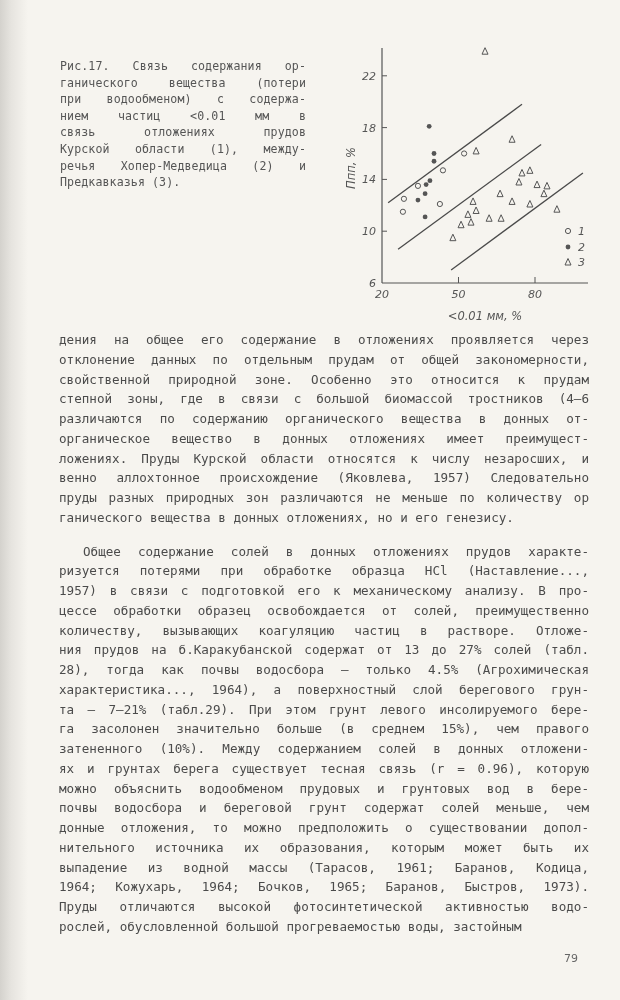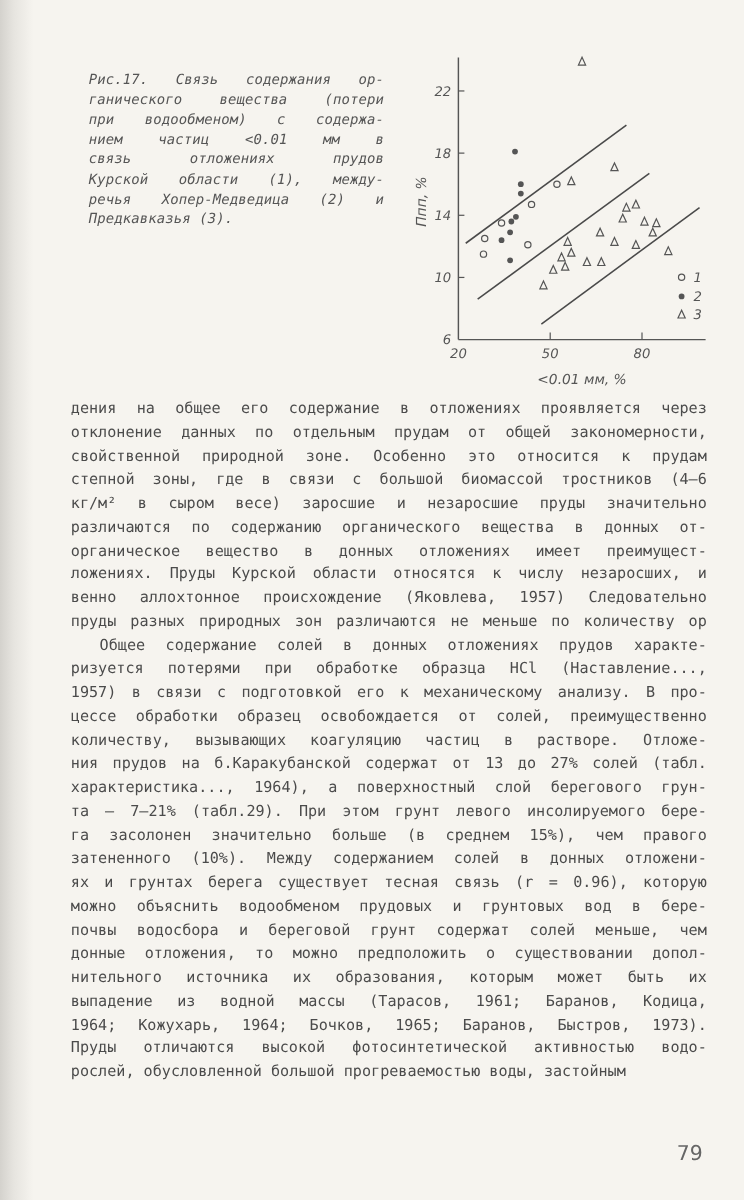--- a/index.html
+++ b/index.html
@@ -7,38 +7,37 @@
     width: 620px; height: 1000px; overflow: hidden; position: relative;
     background: #f6f4ef;
     font-family: "DejaVu Sans Mono", "Liberation Mono", monospace;
     color: #3a3a3a;
   }
   .spine {
     position: absolute; left: 0; top: 0; width: 28px; height: 1000px;
     background: linear-gradient(to right, #d4d2cd 0%, #e6e4df 40%, #f6f4ef 100%);
   }
   .caption {
-    position: absolute; left: 74px; top: 58px; width: 246px;
+    position: absolute; left: 60px; top: 58px; width: 246px;
     font-size: 11.6px; line-height: 16.6px; text-align: justify;
     color: #555;
     letter-spacing: 0.1px;
-    font-style: italic;
   }
   .chart { position: absolute; left: 330px; top: 40px; width: 270px; height: 300px; }
   .chart svg { width: 270px; height: 300px; display: block; }
   .chart text { font-family: "DejaVu Sans", sans-serif; font-style: italic; fill: #555; }
   .body-text {
     position: absolute; left: 59px; top: 330px; width: 530px;
     font-size: 12.6px; line-height: 19.75px; color: #4b4b4b;
   }
   .line { display: block; text-align: justify; text-align-last: justify; white-space: normal; }
   .line.last { text-align-last: left; }
   .page-number {
     position: absolute; left: 564px; top: 952px;
-    font-family: "DejaVu Sans", sans-serif; font-size: 17px; color: #666;
+    font-family: "DejaVu Sans", sans-serif; font-size: 11px; color: #666;
   }
 </style>
 </head>
 <body>
 
 <div class="spine"></div>
 
 <div class="caption">
   <span class="line">Рис.17. Связь содержания ор-</span>
   <span class="line">ганического вещества (потери</span>
@@ -124,34 +123,35 @@
       </g>
   </svg>
 </div>
 
 <div class="body-text">
   <div id="para1">
       <span class="line">дения на общее его содержание в отложениях проявляется через</span>
       <span class="line">отклонение данных по отдельным прудам от общей закономерности,</span>
       <span class="line">свойственной природной зоне. Особенно это относится к прудам</span>
       <span class="line">степной зоны, где в связи с большой биомассой тростников (4–6</span>
-      <span class="line">кг/м² в сыром весе) заросшие и незаросшие пруды значительно</span>
       <span class="line">различаются по содержанию органического вещества в донных от-</span>
       <span class="line">органическое вещество в донных отложениях имеет преимущест-</span>
       <span class="line">ложениях. Пруды Курской области относятся к числу незаросших, и</span>
       <span class="line">венно аллохтонное происхождение (Яковлева, 1957) Следовательно</span>
       <span class="line">пруды разных природных зон различаются не меньше по количеству ор</span>
+      <span class="line last">ганического вещества в донных отложениях, но и его генезису.</span>
     </div>
-  <div id="para2" style="margin-top:0px;">
+  <div id="para2" style="margin-top:14px;">
       <span class="line" style="text-indent: 24px;">Общее содержание солей в донных отложениях прудов характе-</span>
       <span class="line">ризуется потерями при обработке образца HCl (Наставление...,</span>
       <span class="line">1957) в связи с подготовкой его к механическому анализу. В про-</span>
       <span class="line">цессе обработки образец освобождается от солей, преимущественно</span>
       <span class="line">количеству, вызывающих коагуляцию частиц в растворе. Отложе-</span>
       <span class="line">ния прудов на б.Каракубанской содержат от 13 до 27% солей (табл.</span>
+      <span class="line">28), тогда как почвы водосбора – только 4.5% (Агрохимическая</span>
       <span class="line">характеристика..., 1964), а поверхностный слой берегового грун-</span>
       <span class="line">та – 7–21% (табл.29). При этом грунт левого инсолируемого бере-</span>
       <span class="line">га засолонен значительно больше (в среднем 15%), чем правого</span>
       <span class="line">затененного (10%). Между содержанием солей в донных отложени-</span>
       <span class="line">ях и грунтах берега существует тесная связь (r = 0.96), которую</span>
       <span class="line">можно объяснить водообменом прудовых и грунтовых вод в бере-</span>
       <span class="line">почвы водосбора и береговой грунт содержат солей меньше, чем</span>
       <span class="line">донные отложения, то можно предположить о существовании допол-</span>
       <span class="line">нительного источника их образования, которым может быть их</span>
       <span class="line">выпадение из водной массы (Тарасов, 1961; Баранов, Кодица,</span>

